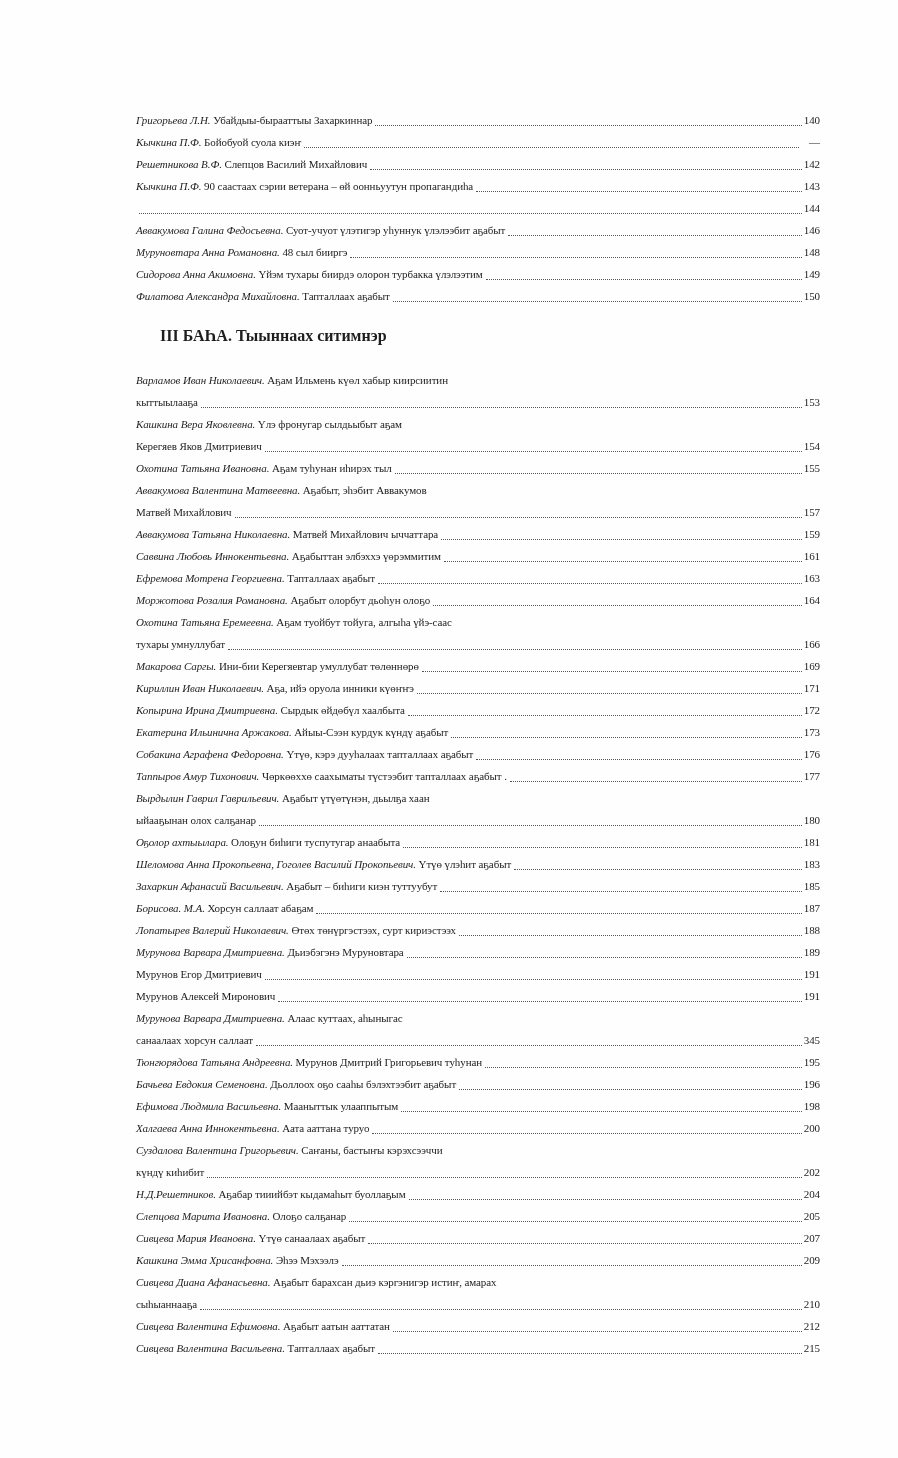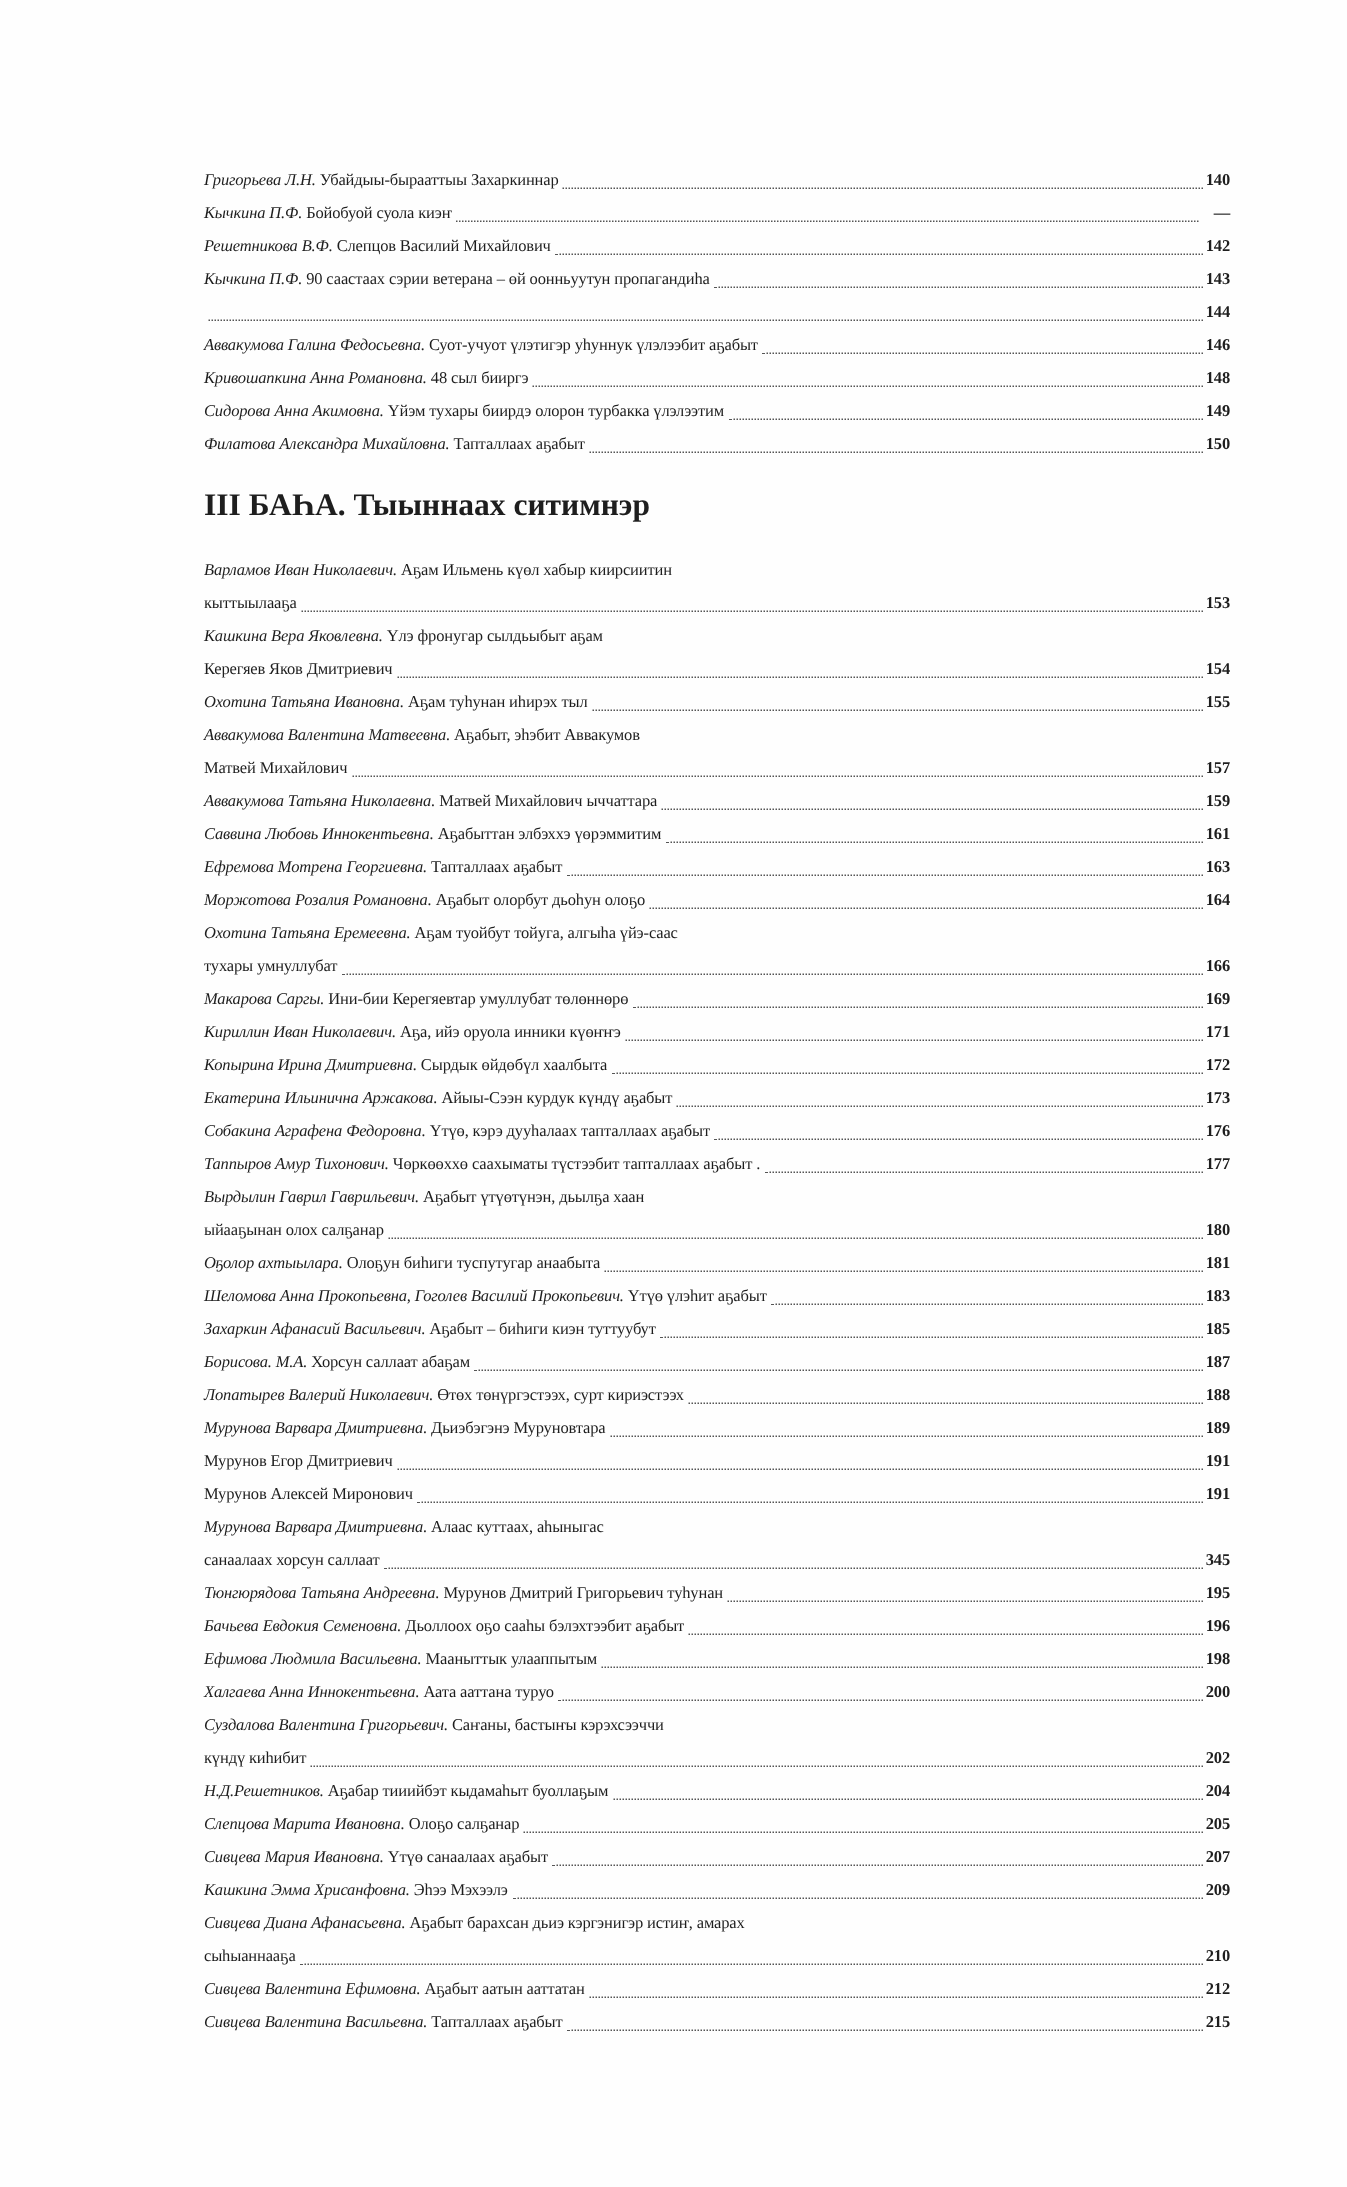--- a/index.html
+++ b/index.html
@@ -15,23 +15,23 @@
     font-size: 11px; height: 22px; line-height: 22px; white-space: nowrap;
     letter-spacing: -0.1px;
   }
   .line .txt { flex: 0 0 auto; }
   .line .auth { font-style: italic; }
   .line .dots {
     flex: 1 1 auto; overflow: hidden; margin: 0 2px 0 3px;
     border-bottom: 1.5px dotted #555; height: 0; align-self: flex-end;
     position: relative; top: -5px;
   }
-  .line .pg { flex: 0 0 auto; text-align: right; font-weight: bold; }
+  .line .pg { flex: 0 0 auto; text-align: right; }
   .heading {
-    font-weight: bold; font-size: 21px; line-height: 22px; height: 22px; white-space: nowrap;
+    font-weight: bold; font-size: 16px; line-height: 22px; height: 22px; white-space: nowrap; margin-left: 24px;
   }
   .spacer-m { height: 22px; }
 </style>
 </head>
 <body>
 
 <div class="page">
   <div class="content" id="sec-a" style="top:109px;">
       <div class="line">
         <span class="txt"><span class="auth">Григорьева Л.Н.</span> <span> Убайдыы-бырааттыы Захаркиннар</span></span>
@@ -56,21 +56,21 @@
       <div class="line">
         <span class="dots"></span>
         <span class="pg">144</span>
       </div>
       <div class="line">
         <span class="txt"><span class="auth">Аввакумова Галина Федосьевна.</span> <span>Суот-учуот үлэтигэр уһуннук үлэлээбит аҕабыт</span></span>
         <span class="dots"></span>
         <span class="pg">146</span>
       </div>
       <div class="line">
-        <span class="txt"><span class="auth">Кривошапкина Анна Романовна.</span> <span>48 сыл бииргэ</span></span>
+        <span class="txt"><span class="auth">Муруновтара Анна Романовна.</span> <span>48 сыл бииргэ</span></span>
         <span class="dots"></span>
         <span class="pg">148</span>
       </div>
       <div class="line">
         <span class="txt"><span class="auth">Сидорова Анна Акимовна.</span> <span>Үйэм тухары биирдэ олорон турбакка үлэлээтим</span></span>
         <span class="dots"></span>
         <span class="pg">149</span>
       </div>
       <div class="line">
         <span class="txt"><span class="auth">Филатова Александра Михайловна.</span> <span>Тапталлаах аҕабыт</span></span>

